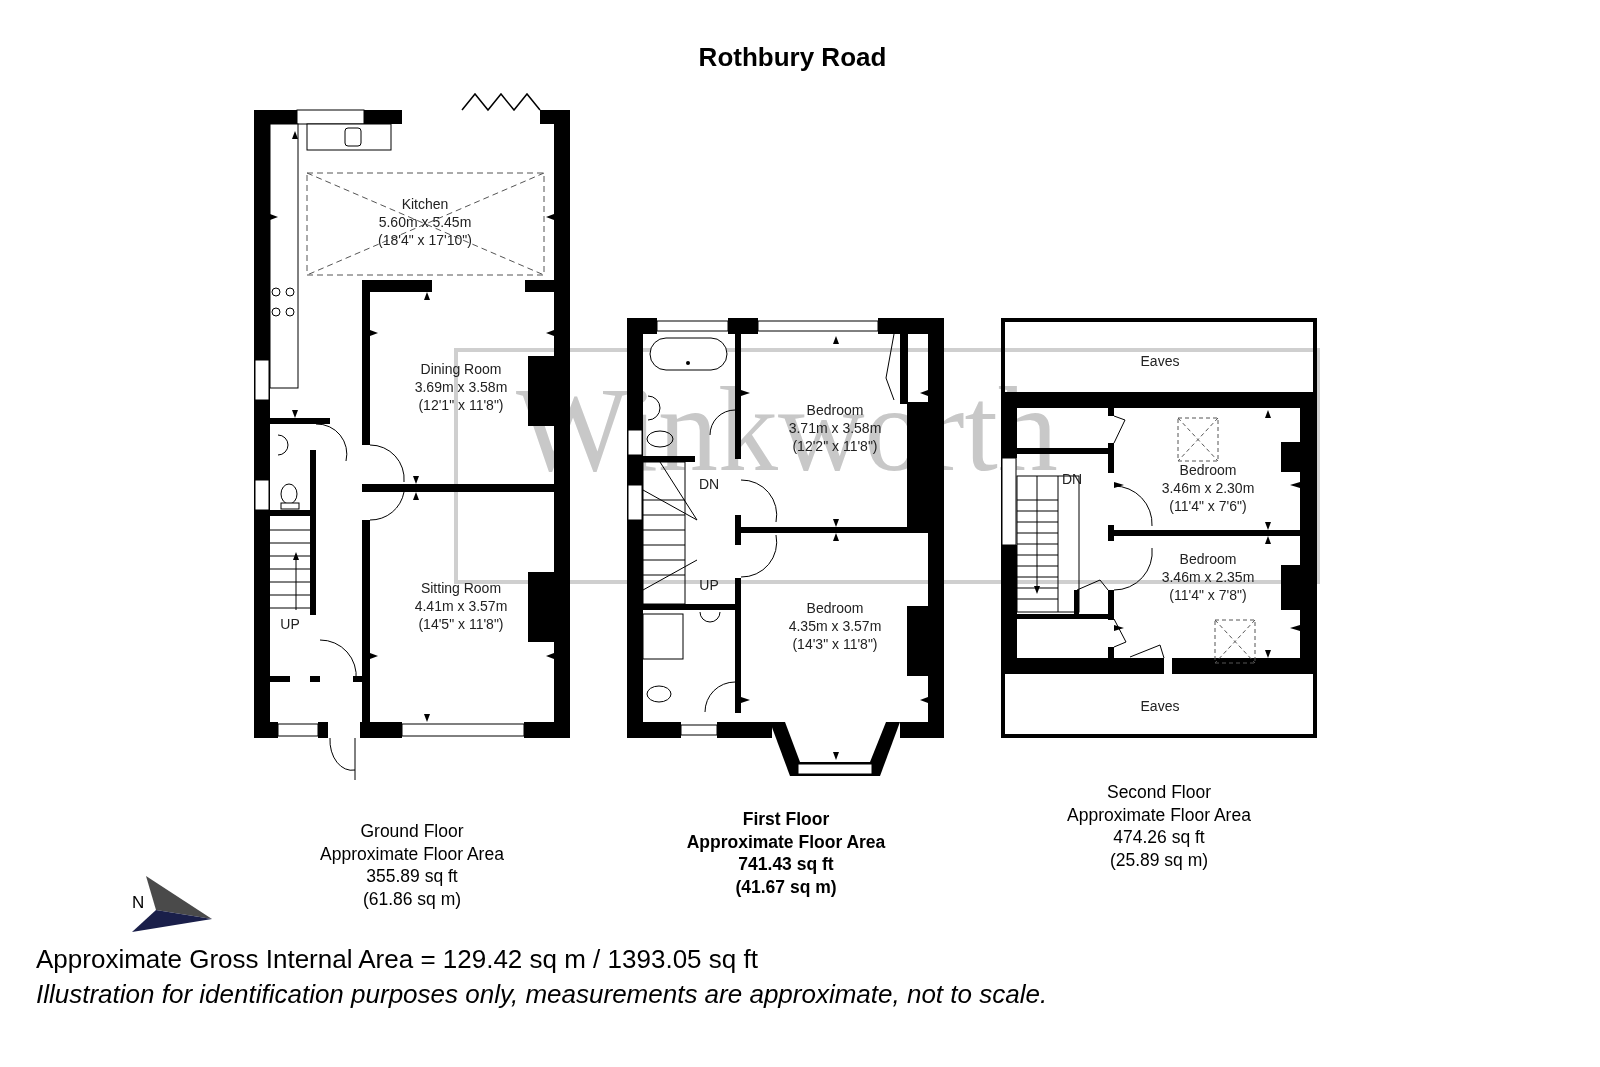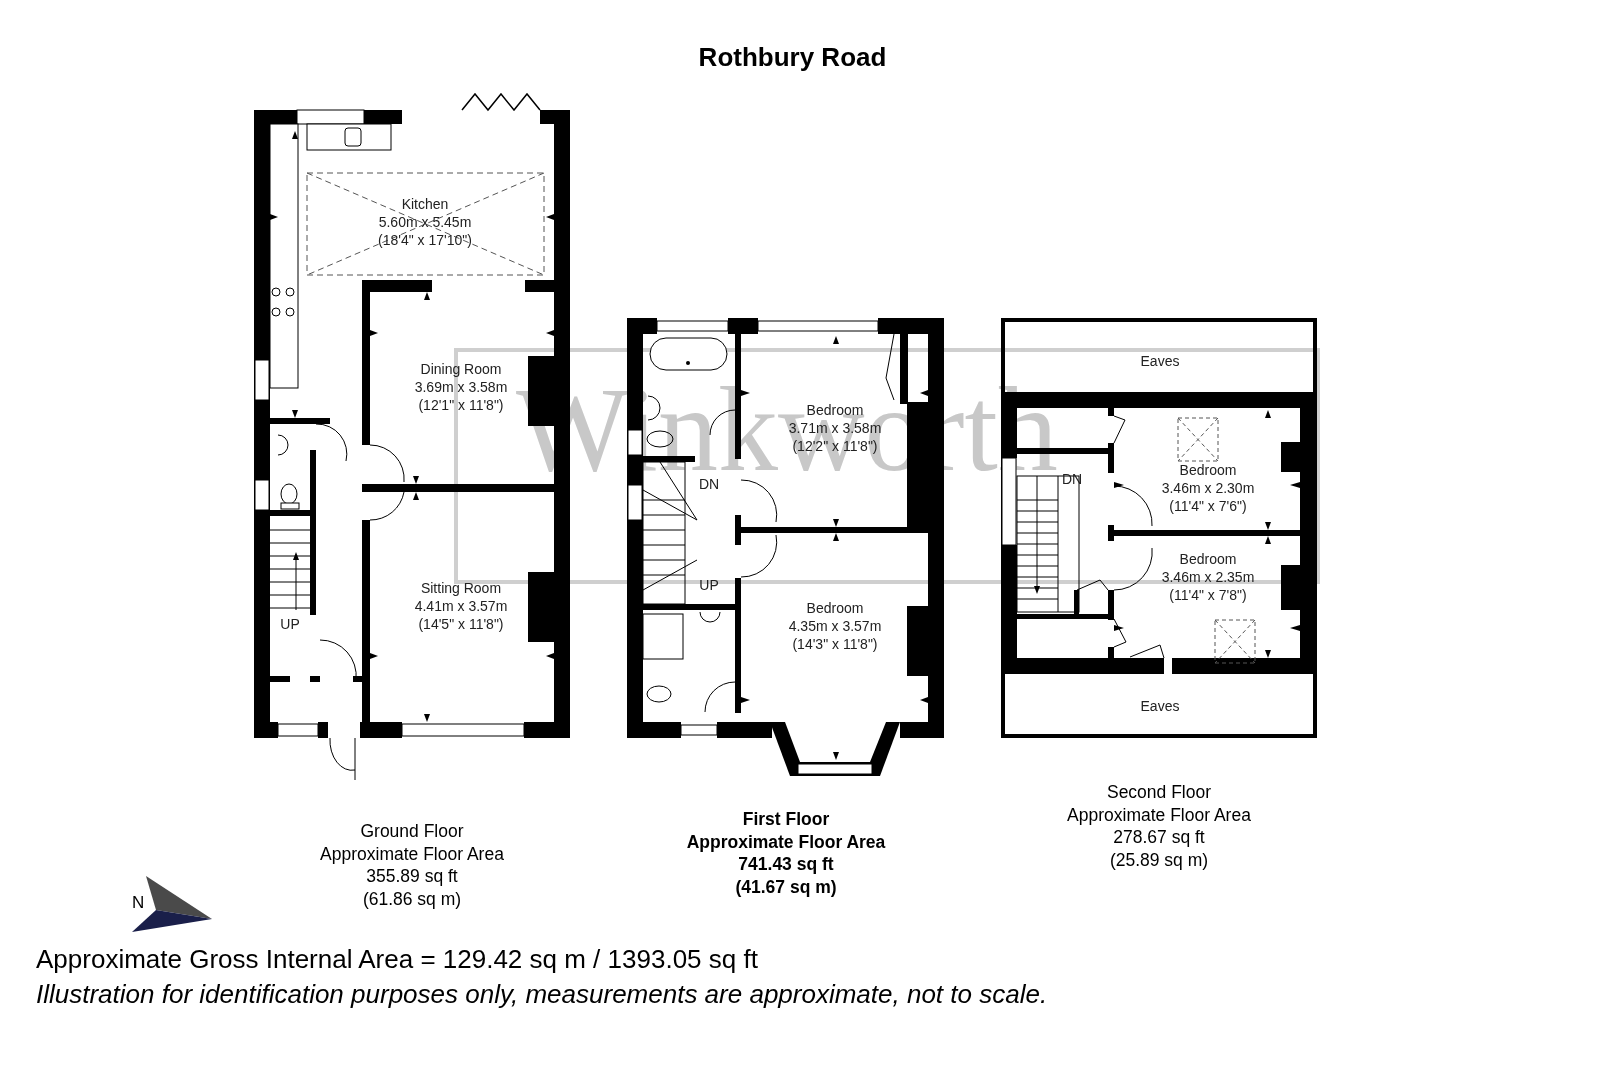--- a/index.html
+++ b/index.html
@@ -288,21 +288,21 @@
 </div>
 <div class="floor-caption" style="left:636px; top:808px;font-weight:bold;">
   <div>First Floor</div>
   <div>Approximate Floor Area</div>
   <div>741.43 sq ft</div>
   <div>(41.67 sq m)</div>
 </div>
 <div class="floor-caption" style="left:1009px; top:781px;">
   <div>Second Floor</div>
   <div>Approximate Floor Area</div>
-  <div>278.67 sq ft</div>
+  <div>474.26 sq ft</div>
   <div>(25.89 sq m)</div>
 </div>
 
 <svg class="compass" viewBox="0 0 100 70">
   <polygon points="18,4 84,47 28,38" fill="#4a4a4a"></polygon>
   <polygon points="28,38 84,47 4,60" fill="#1a1f4a"></polygon>
 </svg>
 <div class="compass-n">N</div>
 
 <div class="footer" style="top:944px;">Approximate Gross Internal Area = 129.42 sq m / 1393.05 sq ft</div>

